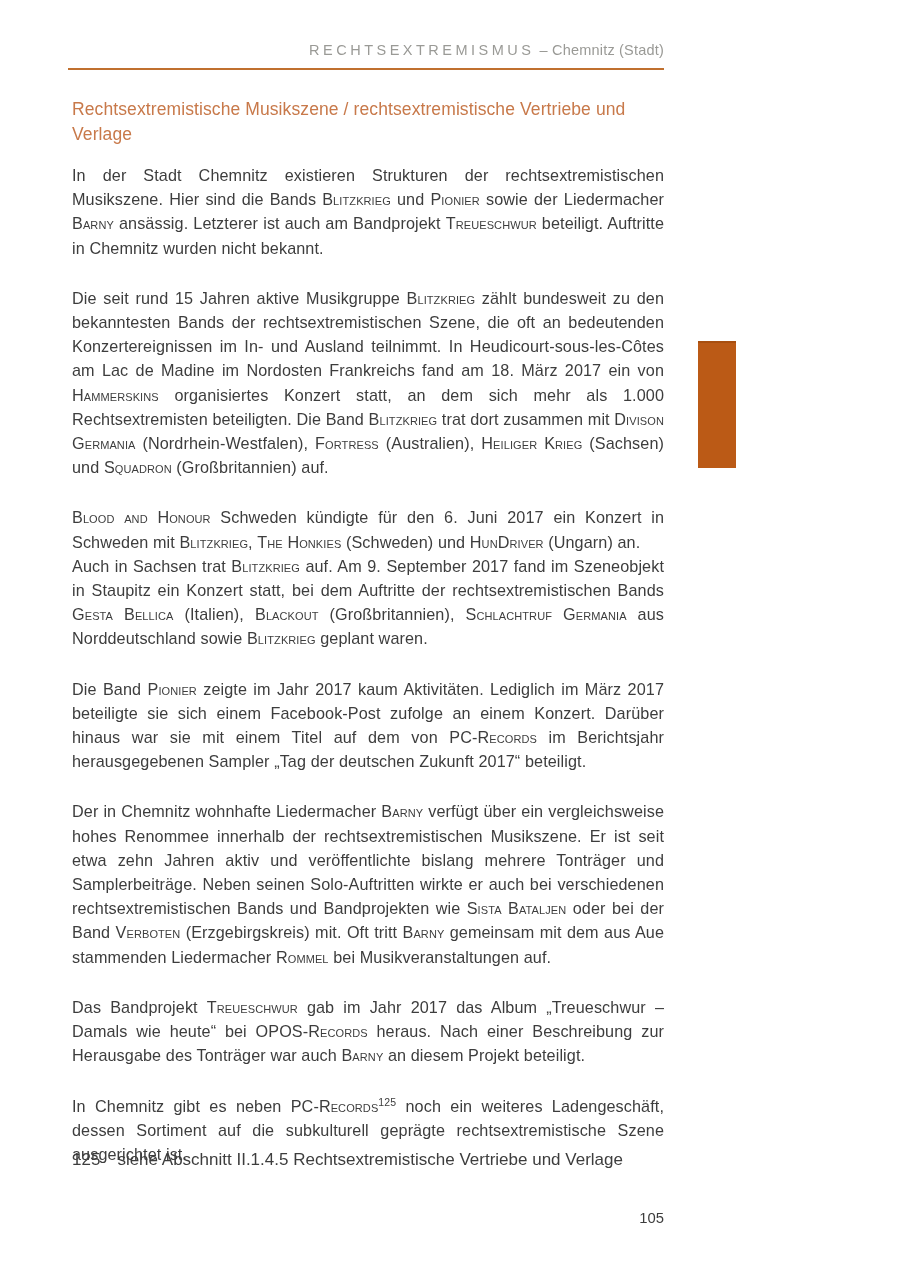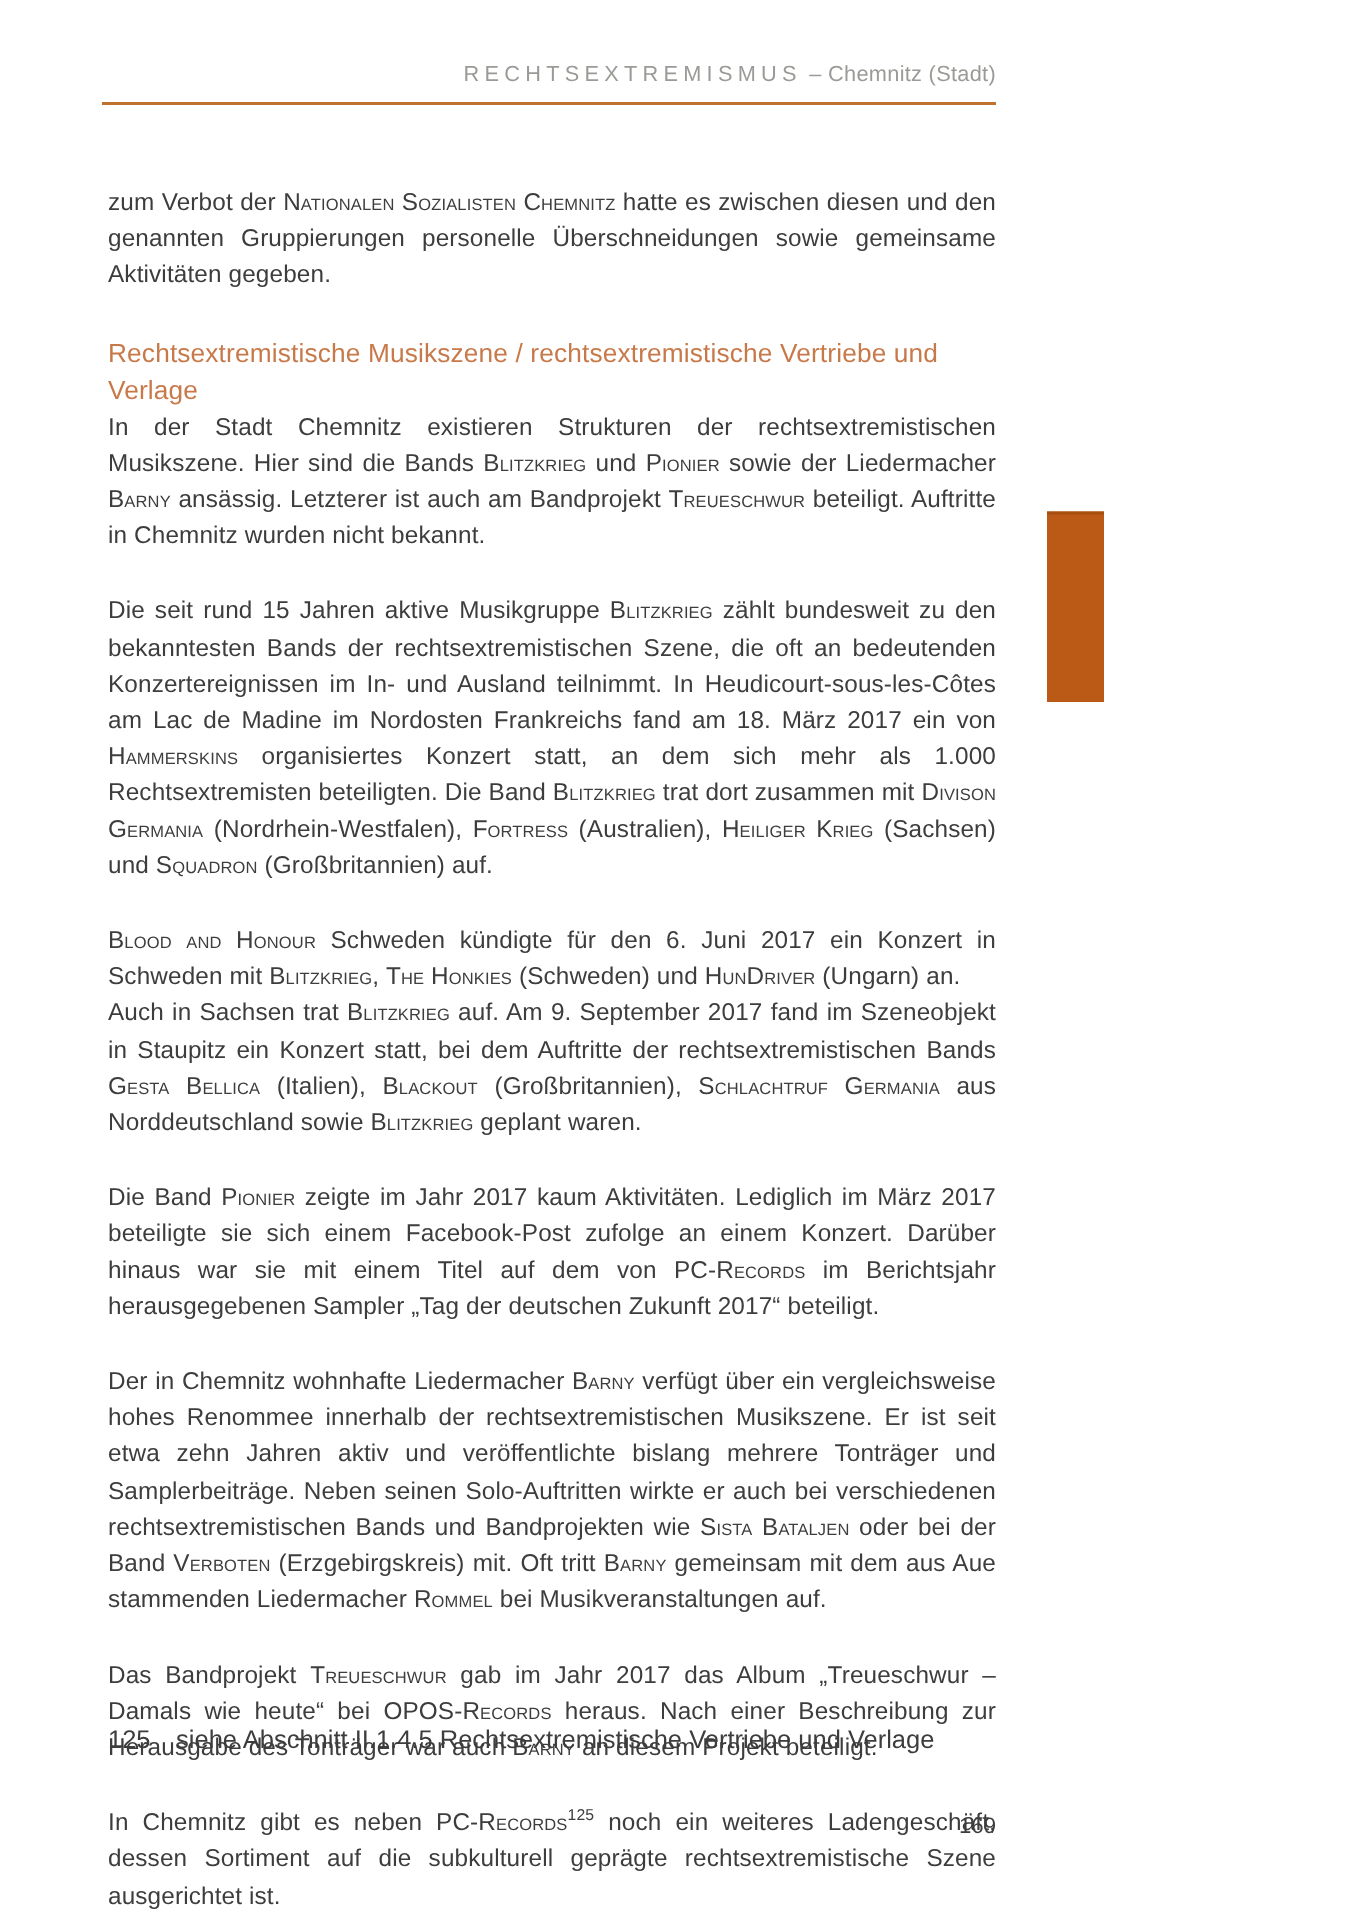--- a/index.html
+++ b/index.html
@@ -38,21 +38,21 @@
   p.para.tight { margin-top: 0; }
   h2.section-heading {
     margin: 27px 0 0 0;
     font-size: 17.5px;
     line-height: 25px;
     font-weight: normal;
     color: #c8794a;
     font-stretch: condensed;
     letter-spacing: 0.1px;
   }
-  h2.section-heading + p.para { margin-top: 0; }
+  h2.section-heading + p.para { margin-top: 16px; }
   .sc { font-variant: small-caps; }
   sup.fn-ref { font-size: 10.5px; line-height: 0; vertical-align: super; }
 
   
   .footnote {
     position: absolute;
     left: 72px; top: 1151px;
     font-size: 17px;
     line-height: 18px;
     color: #3d3d3d;
@@ -84,33 +84,32 @@
 
   <header class="page-header">
     <div class="running-head">
       <span class="rh-section">RECHTSEXTREMISMUS</span><span class="rh-rest">– Chemnitz (Stadt)</span>
     </div>
     <div class="header-rule"></div>
   </header>
 
   <main class="page-body">
 
-  <p class="para first"><span>zum Verbot der </span><span class="sc">Nationalen Sozialisten Chemnitz</span><span> hatte es zwischen diesen und den genannten Gruppierungen personelle Überschneidungen sowie gemeinsame Aktivitäten gegeben.</span></p>
       <h2 class="section-heading">Rechtsextremistische Musikszene / rechtsextremistische Vertriebe und Verlage</h2>
       <p class="para tight"><span>In der Stadt Chemnitz existieren Strukturen der rechtsextremistischen Musikszene. Hier sind die Bands </span><span class="sc">Blitzkrieg</span><span> und </span><span class="sc">Pionier</span><span> sowie der Liedermacher </span><span class="sc">Barny</span><span> ansässig. Letzterer ist auch am Bandprojekt </span><span class="sc">Treueschwur</span><span> beteiligt. Auftritte in Chemnitz wurden nicht bekannt.</span></p>
       <p class="para"><span>Die seit rund 15 Jahren aktive Musikgruppe </span><span class="sc">Blitzkrieg</span><span> zählt bundesweit zu den bekanntesten Bands der rechtsextremistischen Szene, die oft an bedeutenden Konzertereignissen im In- und Ausland teilnimmt. In Heudicourt-sous-les-Côtes am Lac de Madine im Nordosten Frankreichs fand am 18. März 2017 ein von </span><span class="sc">Hammerskins</span><span> organisiertes Konzert statt, an dem sich mehr als 1.000 Rechtsextremisten beteiligten. Die Band </span><span class="sc">Blitzkrieg</span><span> trat dort zusammen mit </span><span class="sc">Divison Germania</span><span> (Nordrhein-Westfalen), </span><span class="sc">Fortress</span><span> (Australien), </span><span class="sc">Heiliger Krieg</span><span> (Sachsen) und </span><span class="sc">Squadron</span><span> (Großbritannien) auf.</span></p>
       <p class="para"><span class="sc">Blood and Honour</span><span> Schweden kündigte für den 6. Juni 2017 ein Konzert in Schweden mit </span><span class="sc">Blitzkrieg</span><span>, </span><span class="sc">The Honkies</span><span> (Schweden) und </span><span class="sc">HunDriver</span><span> (Ungarn) an.</span></p>
       <p class="para tight"><span>Auch in Sachsen trat </span><span class="sc">Blitzkrieg</span><span> auf. Am 9. September 2017 fand im Szeneobjekt in Staupitz ein Konzert statt, bei dem Auftritte der rechtsextremistischen Bands </span><span class="sc">Gesta Bellica</span><span> (Italien), </span><span class="sc">Blackout</span><span> (Großbritannien), </span><span class="sc">Schlachtruf Germania</span><span> aus Norddeutschland sowie </span><span class="sc">Blitzkrieg</span><span> geplant waren.</span></p>
       <p class="para"><span>Die Band </span><span class="sc">Pionier</span><span> zeigte im Jahr 2017 kaum Aktivitäten. Lediglich im März 2017 beteiligte sie sich einem Facebook-Post zufolge an einem Konzert. Darüber hinaus war sie mit einem Titel auf dem von PC-</span><span class="sc">Records</span><span> im Berichtsjahr herausgegebenen Sampler „Tag der deutschen Zukunft 2017“ beteiligt.</span></p>
       <p class="para"><span>Der in Chemnitz wohnhafte Liedermacher </span><span class="sc">Barny</span><span> verfügt über ein vergleichsweise hohes Renommee innerhalb der rechtsextremistischen Musikszene. Er ist seit etwa zehn Jahren aktiv und veröffentlichte bislang mehrere Tonträger und Samplerbeiträge. Neben seinen Solo-Auftritten wirkte er auch bei verschiedenen rechtsextremistischen Bands und Bandprojekten wie </span><span class="sc">Sista Bataljen</span><span> oder bei der Band </span><span class="sc">Verboten</span><span> (Erzgebirgskreis) mit. Oft tritt </span><span class="sc">Barny</span><span> gemeinsam mit dem aus Aue stammenden Liedermacher </span><span class="sc">Rommel</span><span> bei Musikveranstaltungen auf.</span></p>
       <p class="para"><span>Das Bandprojekt </span><span class="sc">Treueschwur</span><span> gab im Jahr 2017 das Album „Treueschwur – Damals wie heute“ bei OPOS-</span><span class="sc">Records</span><span> heraus. Nach einer Beschreibung zur Herausgabe des Tonträger war auch </span><span class="sc">Barny</span><span> an diesem Projekt beteiligt.</span></p>
       <p class="para"><span>In Chemnitz gibt es neben PC-</span><span class="sc">Records</span><sup class="fn-ref">125</sup><span> noch ein weiteres Ladengeschäft, dessen Sortiment auf die subkulturell geprägte rechtsextremistische Szene ausgerichtet ist.</span></p>
     </main>
 
   <div class="side-tab"></div>
 
   <div class="footnote">
     <span class="fn-num">125</span><span>siehe Abschnitt II.1.4.5 Rechtsextremistische Vertriebe und Verlage</span>
   </div>
 
-  <div class="page-number">169</div>
+  <div class="page-number">105</div>
 
 </div>
 
 </body></html>

